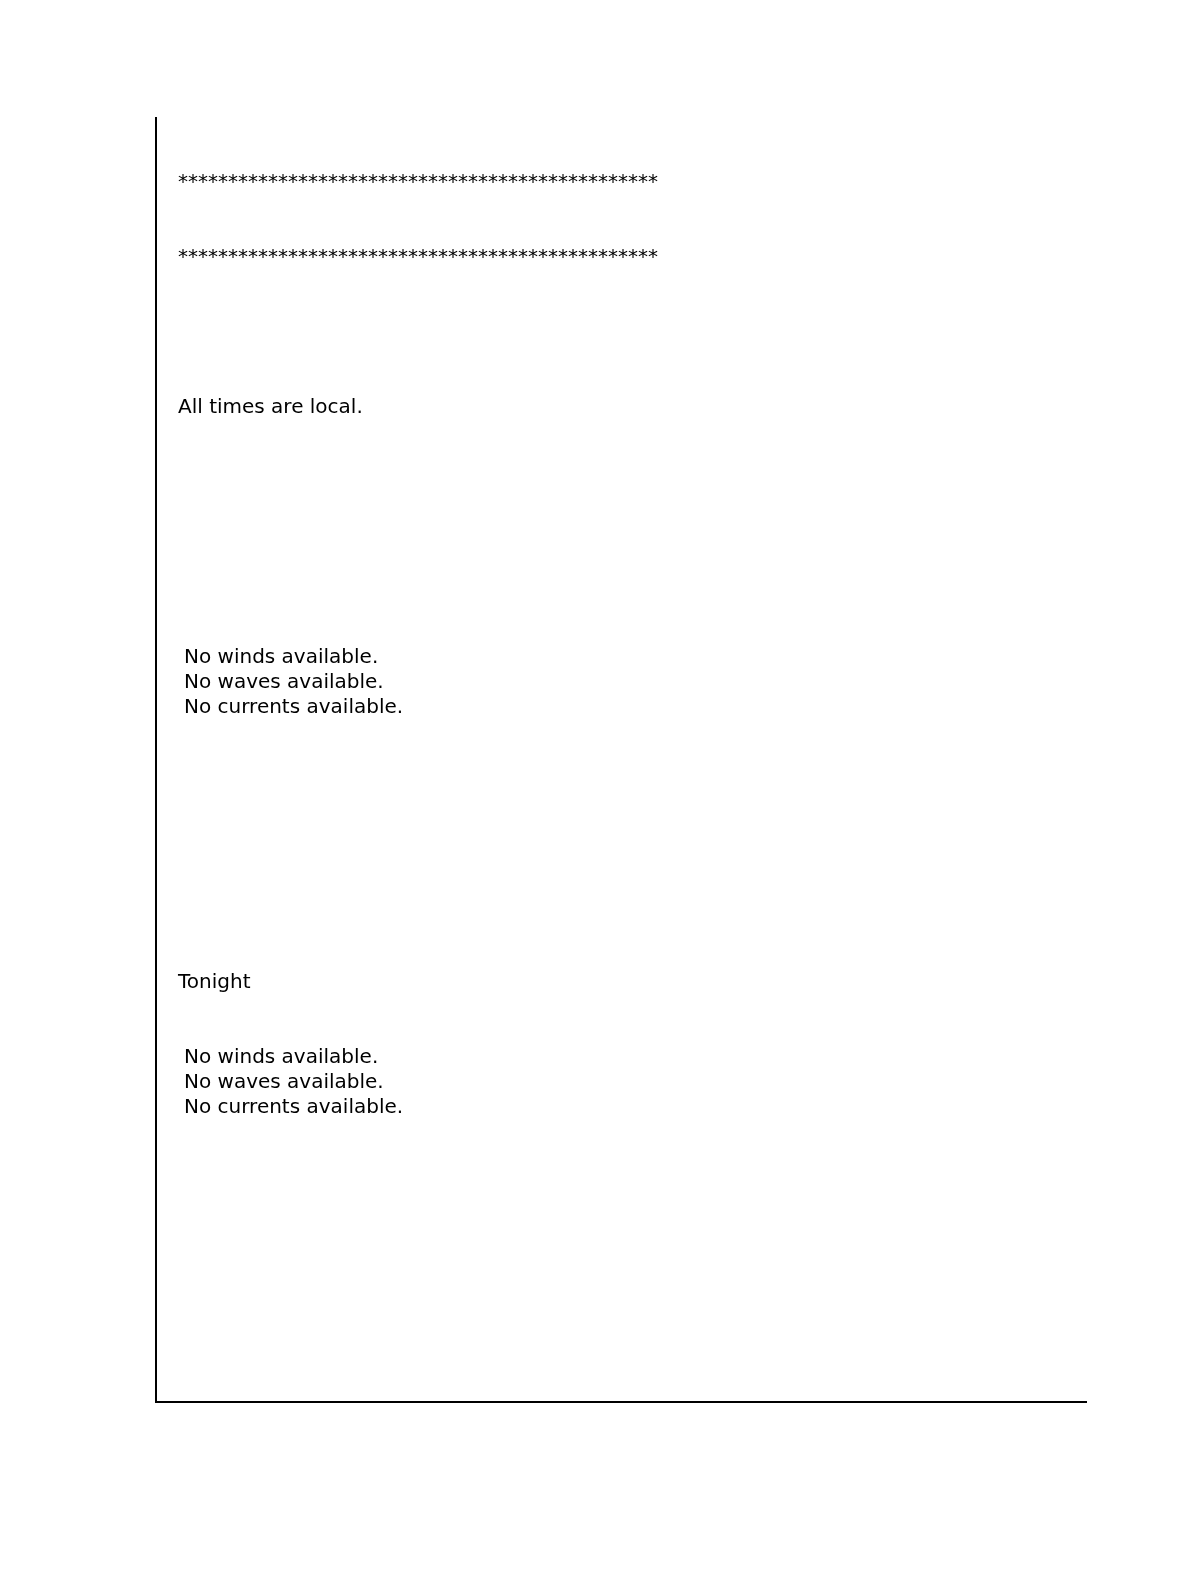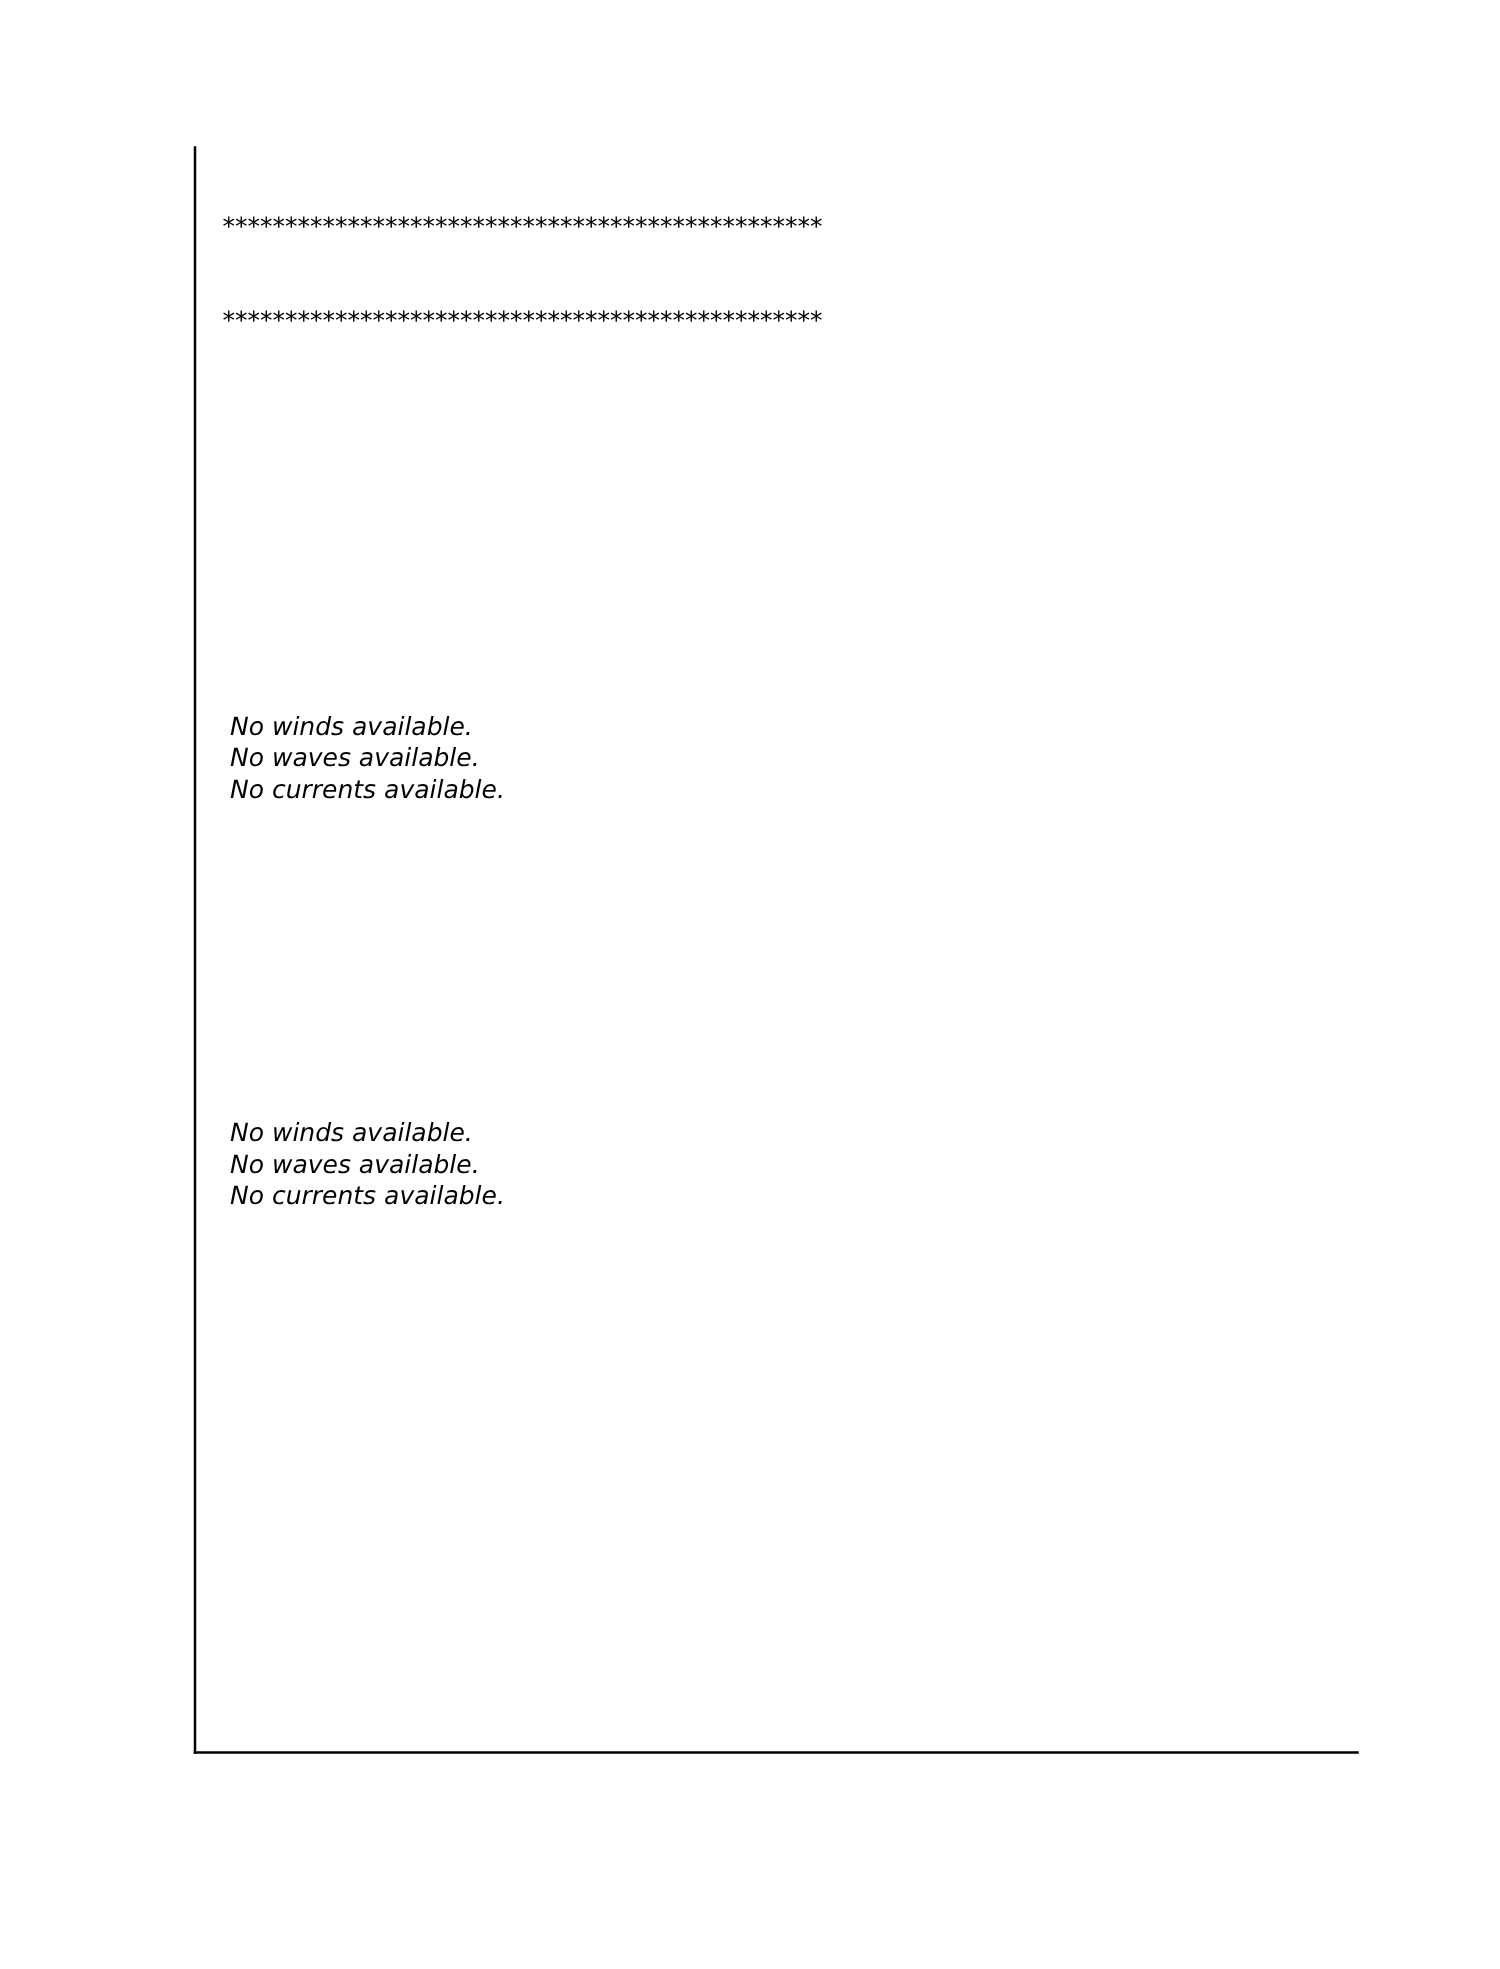--- a/index.html
+++ b/index.html
@@ -34,42 +34,43 @@
     left: 178px;
     top: 119px;
     white-space: pre;
   }
   .line {
     min-height: 25px;
     white-space: pre;
   }
   .indent {
     padding-left: 6px; 
-    font-style: italic;
   }
 </style>
 </head>
 <body>
 
 <div class="page">
 
   <div class="report-frame"></div>
 
   <div class="report-text">
     <div class="line">************************************************</div>
     <div class="line">************************************************</div>
     <div class="line"></div>
+    <div class="line">All times are local.</div>
     <div>
   <div>
     <div class="line"></div>
     <div><div class="line indent">No winds available.</div><div class="line indent">No waves available.</div><div class="line indent">No currents available.</div></div>
   </div>
 
   <div>
     <div class="line"></div>
+    <div class="line">Tonight</div>
     <div><div class="line indent">No winds available.</div><div class="line indent">No waves available.</div><div class="line indent">No currents available.</div></div>
   </div>
 
   <div>
     <div class="line"></div>
     
     
   </div>
 
   

